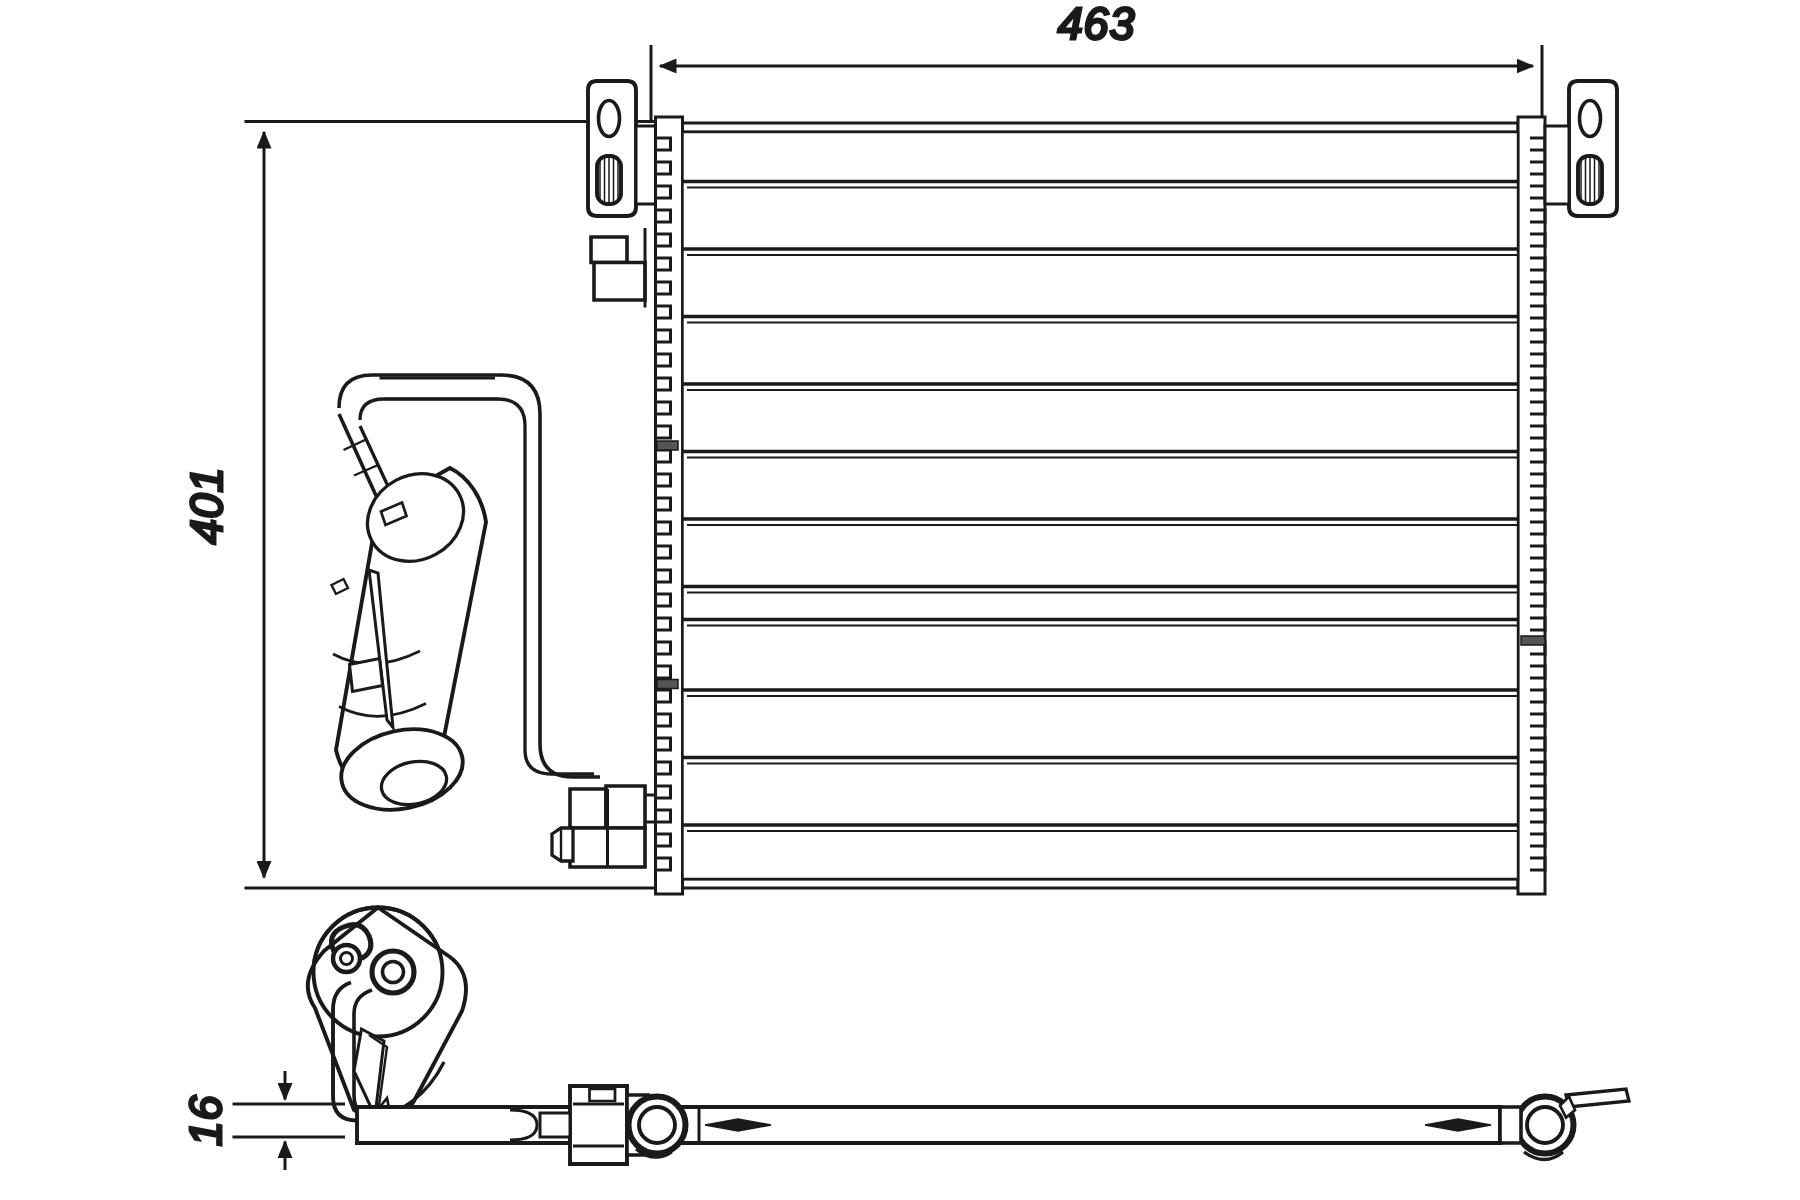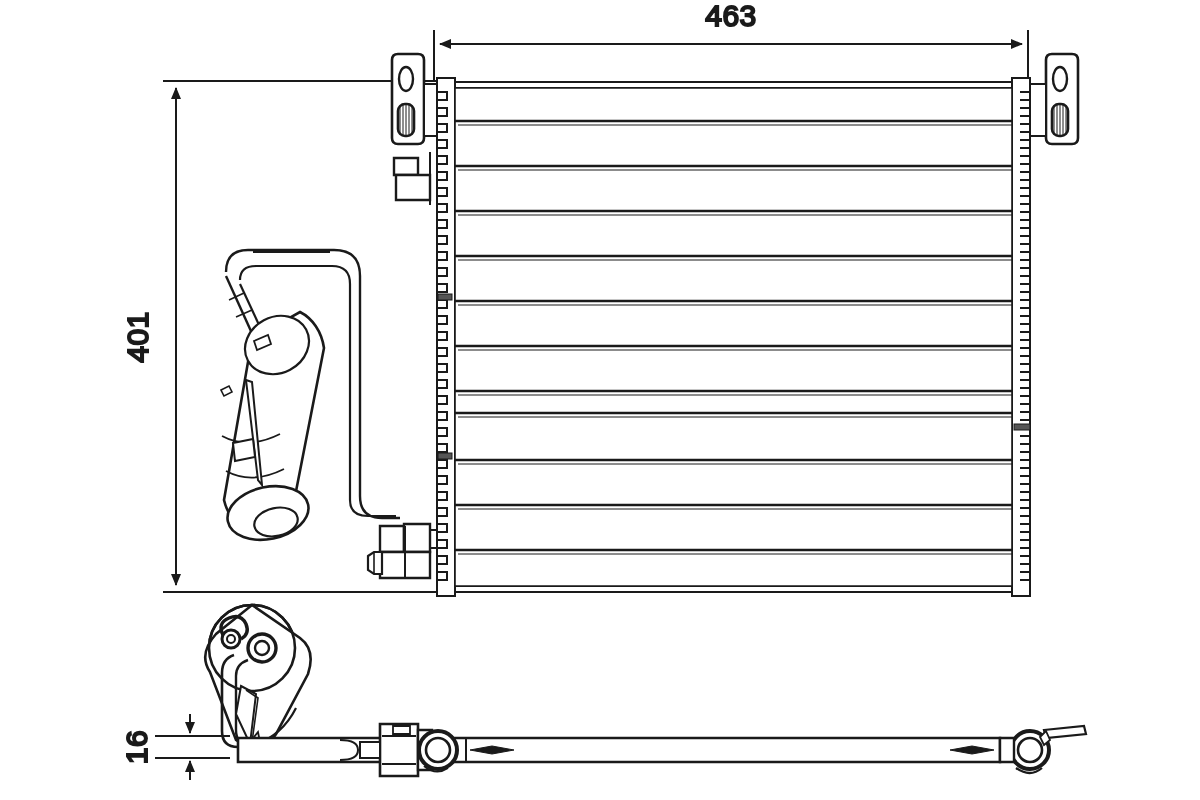--- a/index.html
+++ b/index.html
@@ -1,20 +1,20 @@
 <!DOCTYPE html>
 <html><head>
 <meta charset="utf-8">
 <style>
   html,body{margin:0;padding:0;background:#ffffff;}
   body{
     font-family:"Liberation Sans", sans-serif;
     width:1200px;height:800px;overflow:hidden;position:relative;
   }
-  #stage{position:absolute;left:0;top:0;width:1200px;height:681px;background:#fff;}
+  #stage{position:absolute;left:0;top:0;width:1200px;height:681px;background:#fff;font-style:italic;}
   svg{display:block;}
   .dimtext{
     font-family:"Liberation Sans", sans-serif;
     font-size:30px;
     fill:#1a1a1a;
     letter-spacing:0.5px;
   }
 </style>
 </head>
 <body>

